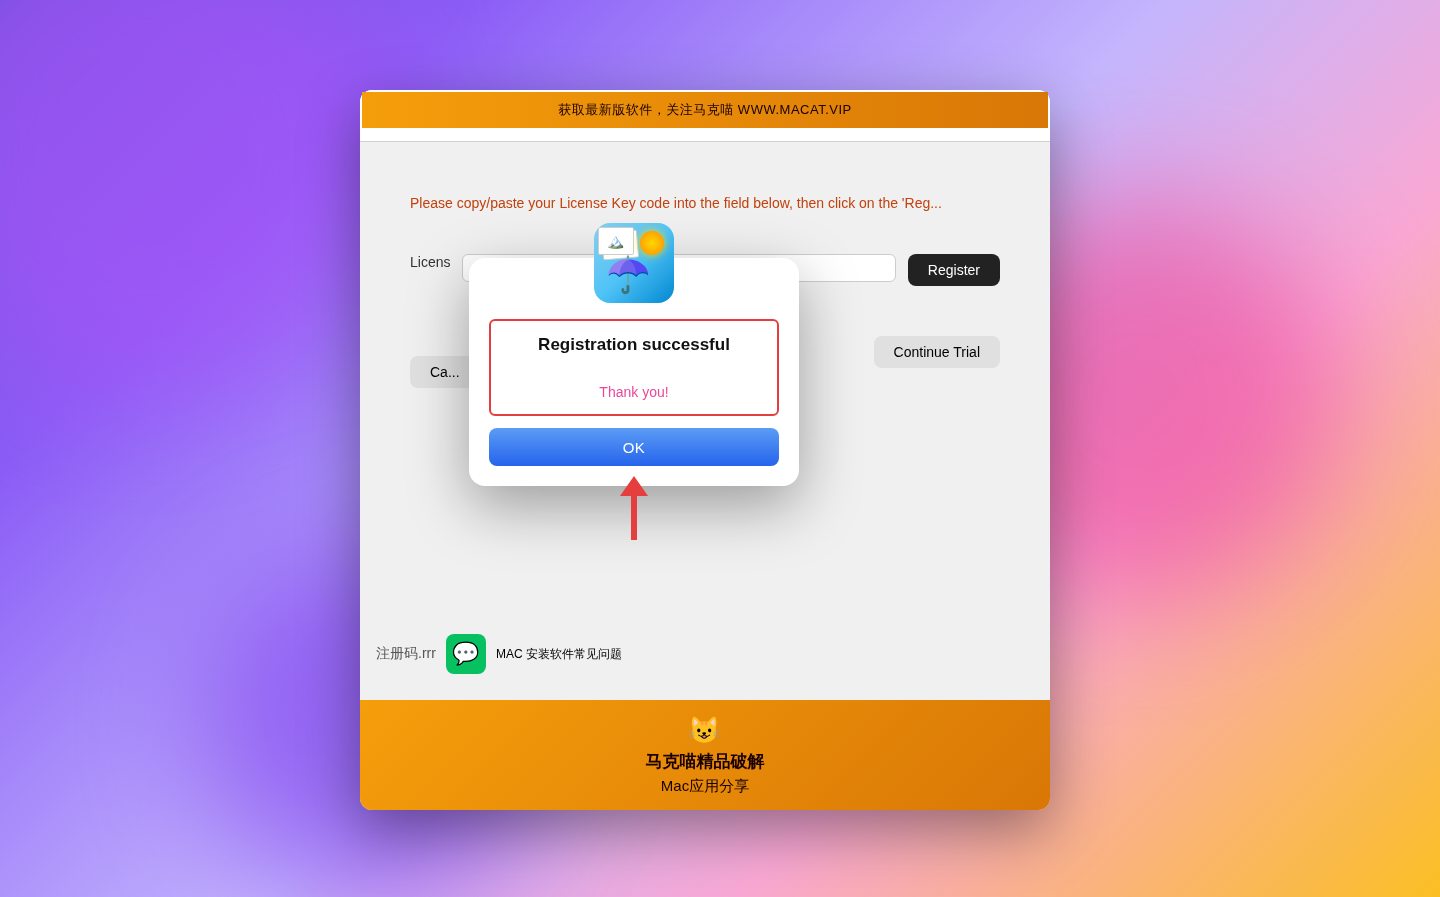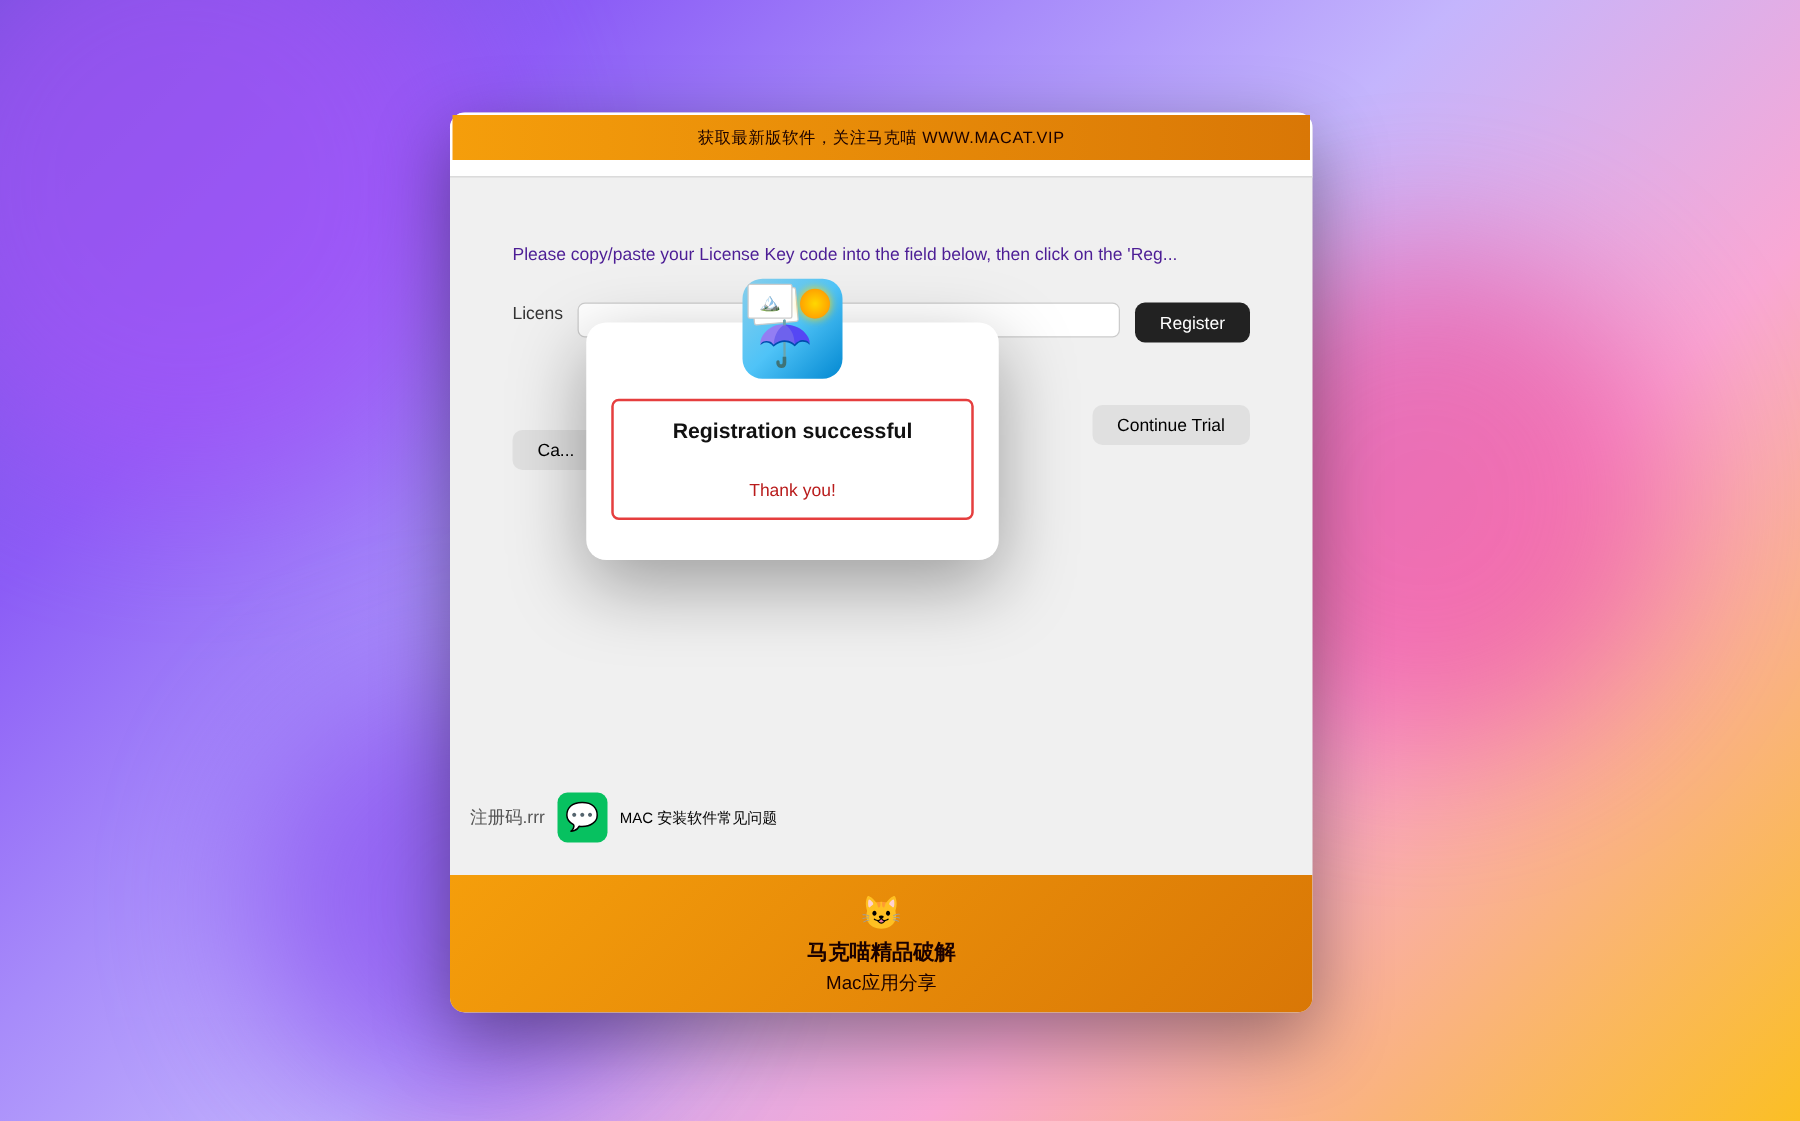--- a/index.html
+++ b/index.html
@@ -254,21 +254,21 @@
 
     .success-title {
       font-size: 17px;
       font-weight: bold;
       color: #111;
       margin-bottom: 6px;
     }
 
     .success-subtitle {
       font-size: 14px;
-      color: #b91c1c;
+      color: #ec4899;
       margin-top: 29px;
     }
 
     
     .ok-btn-wrapper {
       width: calc(100% - 40px);
       margin: 0 20px;
       position: relative;
     }
 
@@ -303,21 +303,21 @@
       <div class="traffic-light tl-min"></div>
       <div class="traffic-light tl-max"></div>
     </div>
     <div class="window-title-icon">
       <span>📄</span>
       <span>HDRsoft Photomatix Pro v7.1.2[www.m...</span>
     </div>
   </div>
 
   <div style="padding: 40px 50px 30px; margin-top: 10px;">
-    <p style="font-size:14px; color:#4c1d95; line-height:1.6; margin-bottom:28px;">
+    <p style="font-size:14px; color:#c2410c; line-height:1.6; margin-bottom:40px;">
       <span>Please copy/paste your License Key code into the field below, then click on the 'Reg...</span>
     </p>
 
     <div class="license-row">
       <span class="license-label">Licens</span>
       <div class="license-input"></div>
       <button class="register-btn">Register</button>
     </div>
 
     <div class="reg-buttons-row">
@@ -356,14 +356,23 @@
 
       <div class="hdr-umbrella">☂️</div>
     </div>
   </div>
 
   <div class="success-message-box">
     <div class="success-title">Registration successful</div>
     <div class="success-subtitle">Thank you!</div>
   </div>
 
+  <div class="ok-btn-wrapper">
+    <button class="ok-btn">OK</button>
+
+    
+    <div style="position:absolute; top:48px; left:50%; transform:translateX(-50%); display:flex; flex-direction:column; align-items:center;">
+      <div style="width:0;height:0;border-left:14px solid transparent;border-right:14px solid transparent;border-bottom:20px solid #e53e3e;"></div>
+      <div style="width:6px;height:44px;background:#e53e3e;"></div>
+    </div>
+  </div>
 
 </div>
 
 </body></html>

